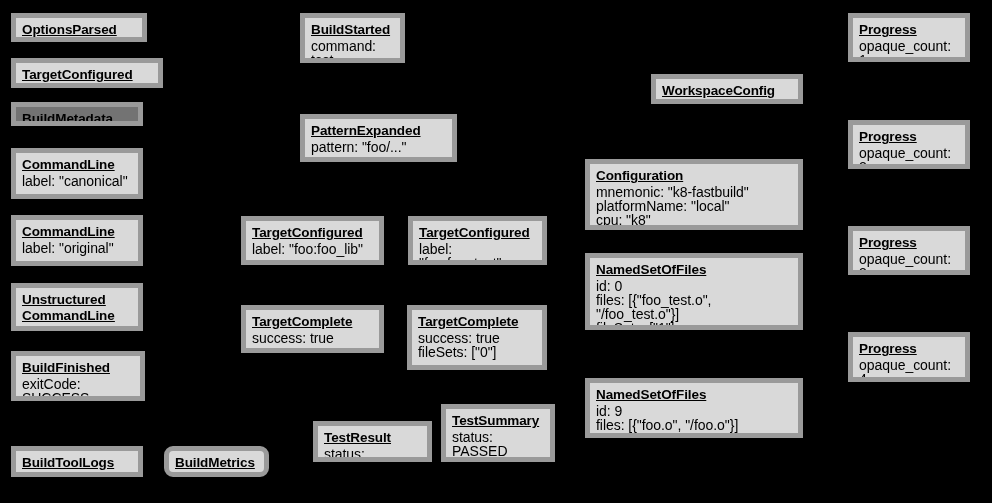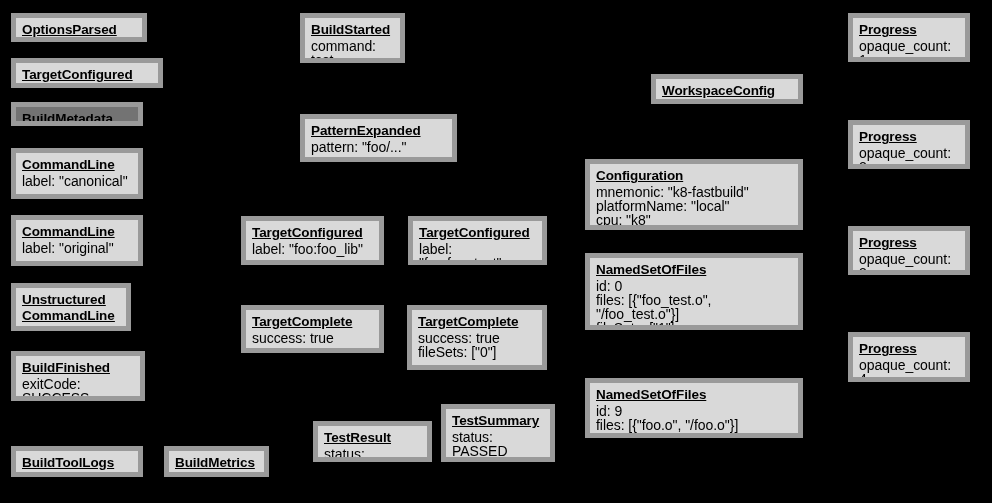--- a/index.html
+++ b/index.html
@@ -107,21 +107,21 @@
     <div class="node" style="left: 848px; top: 226px; width: 122px; height: 49px; background: rgb(217, 217, 217); border-color: rgb(154, 154, 154); color: rgb(0, 0, 0);">
       <div class="node-title">Progress</div>
       <div class="node-fields">opaque_count: 3</div>
     </div>
     <div class="node" style="left: 585px; top: 253px; width: 218px; height: 77px; background: rgb(217, 217, 217); border-color: rgb(154, 154, 154); color: rgb(0, 0, 0);">
       <div class="node-title">NamedSetOfFiles</div>
       <div class="node-fields">id: 0
 files: [{"foo_test.o", "/foo_test.o"}]
 fileSets: ["1"]</div>
     </div>
-    <div class="node" style="left: 11px; top: 283px; width: 120px; height: 48px; background: rgb(217, 217, 217); border-color: rgb(154, 154, 154); color: rgb(0, 0, 0); text-decoration: underline;">
+    <div class="node" style="left: 11px; top: 283px; width: 132px; height: 48px; background: rgb(217, 217, 217); border-color: rgb(154, 154, 154); color: rgb(0, 0, 0); text-decoration: underline;">
       <div class="node-title">Unstructured
 CommandLine</div>
     </div>
     <div class="node" style="left: 241px; top: 305px; width: 143px; height: 48px; background: rgb(217, 217, 217); border-color: rgb(154, 154, 154); color: rgb(0, 0, 0);">
       <div class="node-title">TargetComplete</div>
       <div class="node-fields">success: true</div>
     </div>
     <div class="node" style="left: 407px; top: 305px; width: 140px; height: 65px; background: rgb(217, 217, 217); border-color: rgb(154, 154, 154); color: rgb(0, 0, 0);">
       <div class="node-title">TargetComplete</div>
       <div class="node-fields">success: true
@@ -145,16 +145,16 @@
       <div class="node-fields">status: PASSED
 runs: 1</div>
     </div>
     <div class="node" style="left: 313px; top: 421px; width: 119px; height: 41px; background: rgb(217, 217, 217); border-color: rgb(154, 154, 154); color: rgb(0, 0, 0);">
       <div class="node-title">TestResult</div>
       <div class="node-fields">status: PASSED</div>
     </div>
     <div class="node" style="left: 11px; top: 446px; width: 132px; height: 31px; background: rgb(217, 217, 217); border-color: rgb(154, 154, 154); color: rgb(0, 0, 0);">
       <div class="node-title">BuildToolLogs</div>
     </div>
-    <div class="node" style="left: 164px; top: 446px; width: 105px; height: 31px; background: rgb(217, 217, 217); border-color: rgb(154, 154, 154); color: rgb(0, 0, 0);">
+    <div class="node" style="left: 164px; top: 446px; width: 105px; height: 31px; background: rgb(217, 217, 217); border-color: rgb(154, 154, 154); color: rgb(0, 0, 0); border-radius: 9px;">
       <div class="node-title">BuildMetrics</div>
     </div>
   </div>
 
 </body></html>

